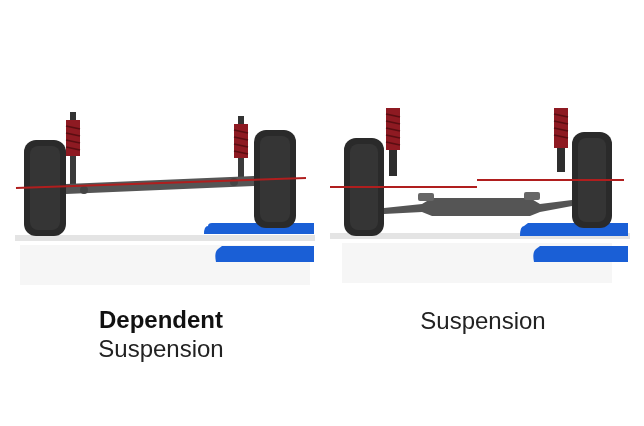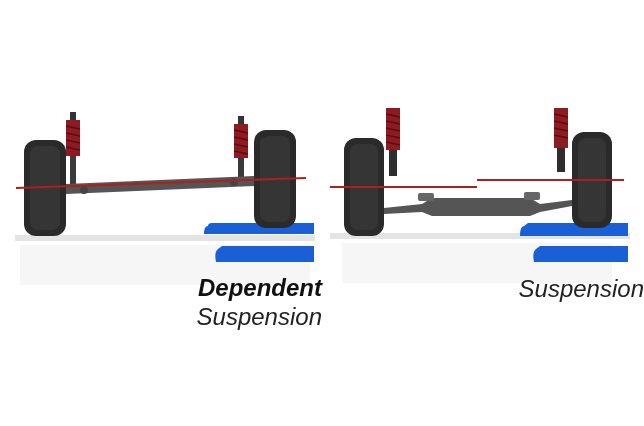--- a/index.html
+++ b/index.html
@@ -1,19 +1,19 @@
 <!DOCTYPE html>
 <html><head>
 <meta charset="utf-8">
 <style>
   html,body{margin:0;padding:0;background:#fff;}
   body{width:644px;height:426px;position:relative;overflow:hidden;font-family:"Liberation Sans","DejaVu Sans",sans-serif;}
   .panel{position:absolute;top:0;width:322px;height:426px;}
   .panel svg{position:absolute;left:0;top:0;}
-  .caption{position:absolute;top:274px;width:322px;text-align:right;color:#111;font-style:italic;}
+  .caption{position:absolute;top:306px;width:322px;text-align:center;color:#111;}
   .caption .t1{font-size:24px;font-weight:bold;line-height:28px;display:block;}
   .caption .t2{font-size:24px;font-weight:normal;line-height:30px;display:block;color:#222;}
 </style>
 </head>
 <body>
 
 <div class="panel" style="left:0;">
   <svg width="322" height="290" viewBox="0 0 322 290">
 
     <rect x="15" y="235" width="300" height="6" fill="#e4e4e4"></rect>

